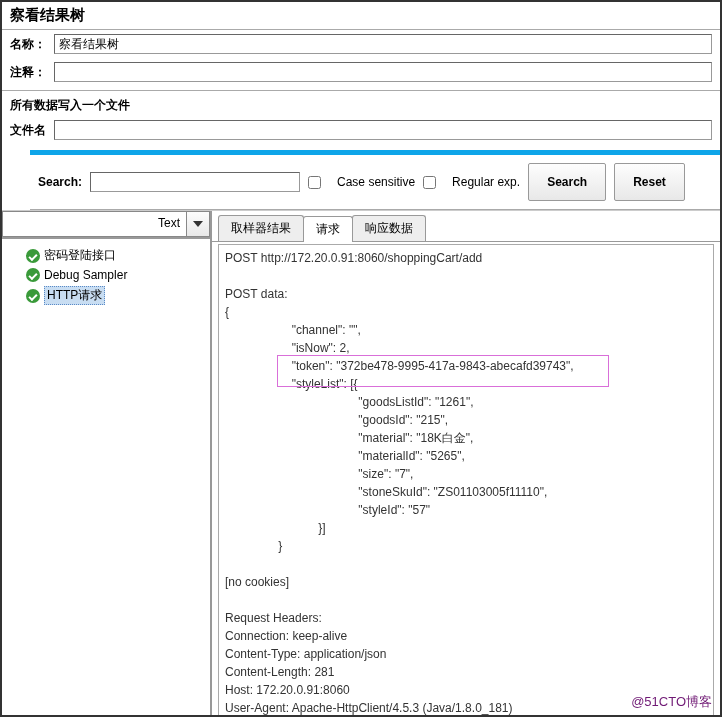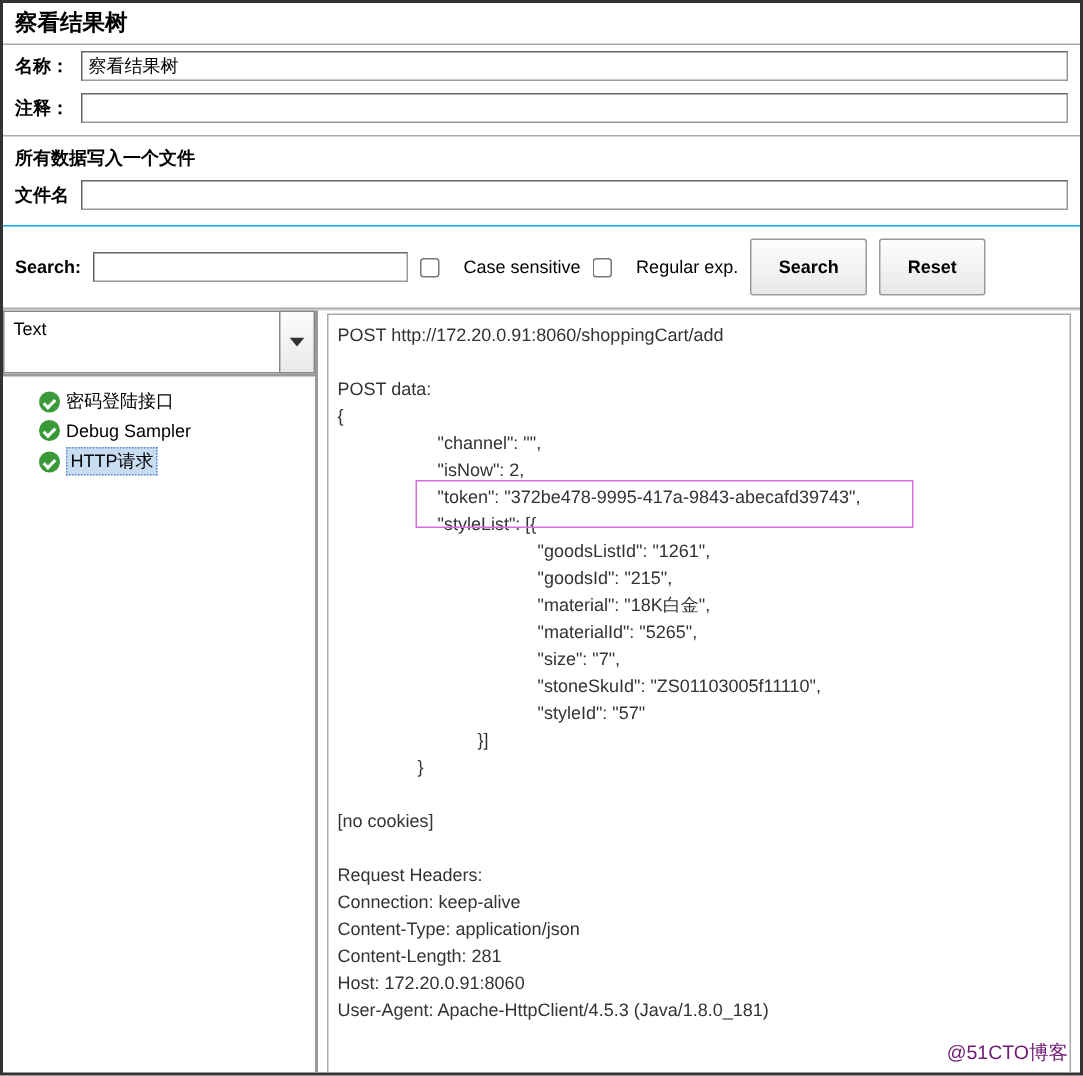--- a/index.html
+++ b/index.html
@@ -42,23 +42,24 @@
       padding: 6px 8px 2px;
       font-weight: bold;
       border-top: 1px solid #aaa;
       margin-top: 4px;
     }
     .search-bar {
       display: flex;
       align-items: center;
       padding: 8px;
       gap: 8px;
-      border-top: 1px solid #0ea5e9;
+      border-top: 5px solid #0ea5e9;
       border-bottom: 1px solid #aaa;
       margin-top: 6px;
+      margin-left: 28px;
     }
     .search-bar label { font-weight: bold; }
     .search-bar .search-field {
       width: 210px;
       border: 1px solid #999;
       border-top-color: #666;
       border-left-color: #666;
       height: 20px;
       padding: 2px 4px;
     }
@@ -83,21 +84,22 @@
     }
     .left-panel {
       width: 210px;
       border-right: 2px solid #999;
       display: flex;
       flex-direction: column;
     }
     .view-selector {
       display: flex;
       border-bottom: 2px solid #999;
-      height: 44px;
+      height: 28px;
+      text-align: right;
     }
     .view-selector-text {
       flex: 1;
       border: 1px solid #888;
       padding: 4px 6px;
       background: #fff;
       border-right: none;
     }
     .view-selector-btn {
       width: 24px;
@@ -258,20 +260,25 @@
         <span class="label">Debug Sampler</span>
       </div>
       <div class="tree-node selected">
         <span class="success-icon"></span>
         <span class="label">HTTP请求</span>
       </div>
     </div>
   </div>
 
   <div class="right-panel">
+    <div class="tabs">
+      <div class="tab">取样器结果</div>
+      <div class="tab active">请求</div>
+      <div class="tab">响应数据</div>
+    </div>
     <div class="tab-content">POST http://172.20.0.91:8060/shoppingCart/add
 
 POST data:
 {
                     "channel": "",
                     "isNow": 2,
                     "token": "372be478-9995-417a-9843-abecafd39743",
                     "styleList": [{
                                         "goodsListId": "1261",
                                         "goodsId": "215",

